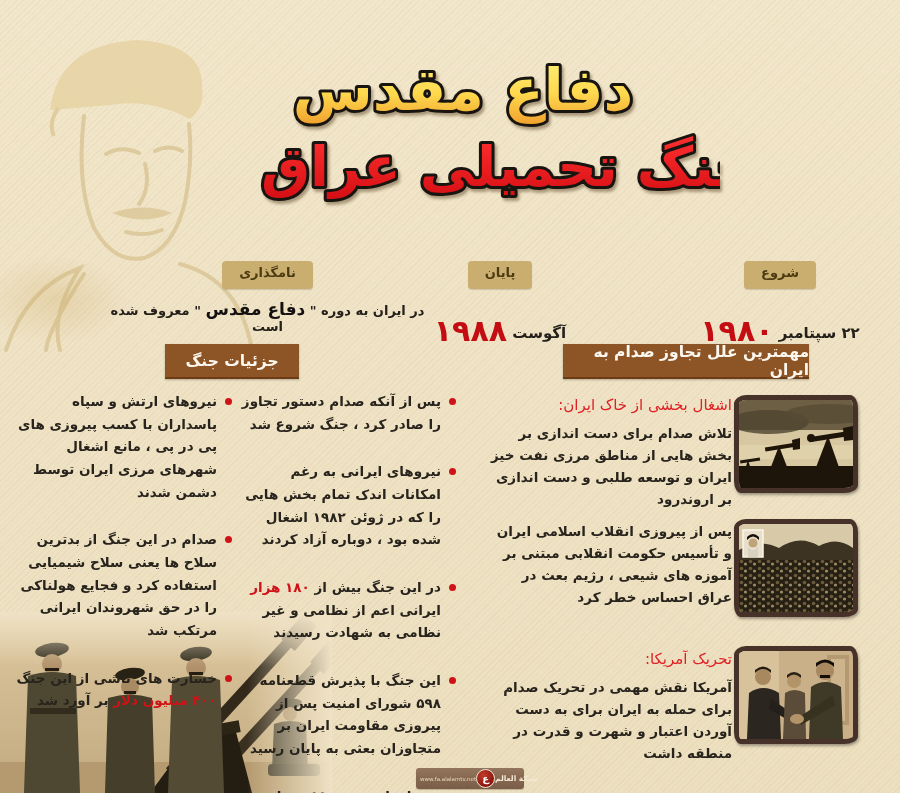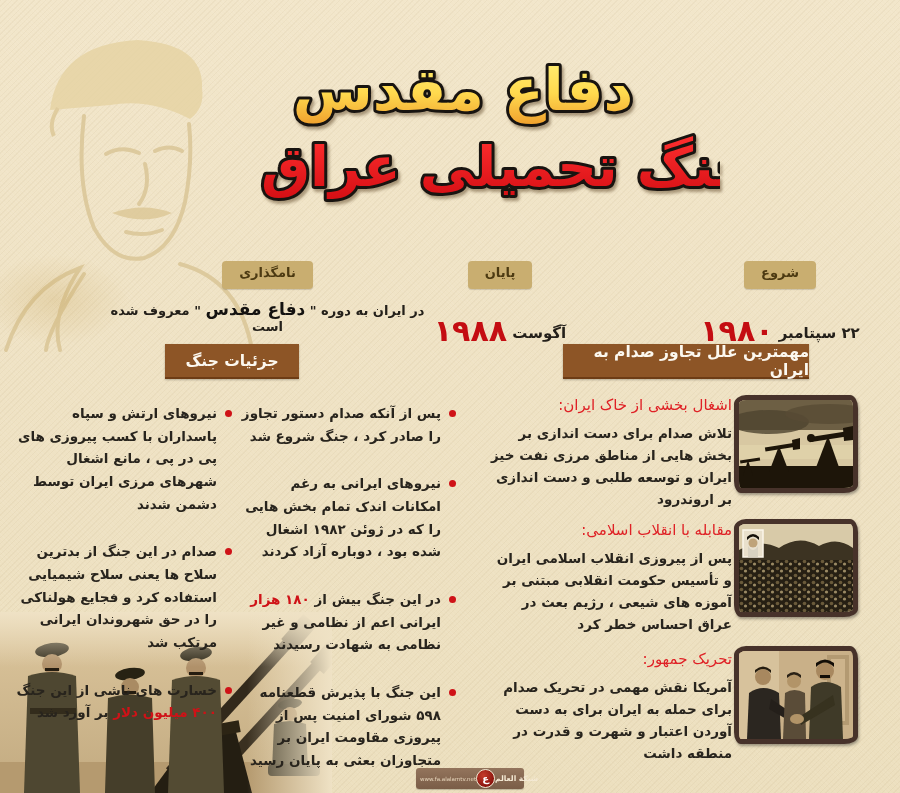--- a/index.html
+++ b/index.html
@@ -34,21 +34,21 @@
   .hdr{position:absolute; top:344px; height:33px; background:#8d5526; color:#fcf8ef;
     font-weight:bold; font-size:15.5px; display:flex; align-items:center; justify-content:center;
     direction:rtl; border-bottom:2px solid #6d3c15; box-shadow:0 1px 2px rgba(0,0,0,.25);}
   .hdr-causes{left:563px; width:246px;}
   .hdr-details{left:165px; width:134px;}
   
   .col{position:absolute; direction:rtl; text-align:right; color:#28241d;
     font-weight:bold; font-size:13.5px; line-height:1.68; z-index:3;}
   .col-outer{left:12px; top:390px; width:220px;}
   .col-inner{left:237px; top:390px; width:219px;}
-  .bullet{position:relative; padding-right:15px; margin-bottom:25px;margin-top:12px;}
+  .bullet{position:relative; padding-right:15px; margin-bottom:25px;}
   .dot{position:absolute; right:0; top:8px; width:7px; height:7px; border-radius:50%; background:#cf1217;}
   .red{color:#cf1217;}
   
   .cause{position:absolute; left:488px; width:244px; direction:rtl; text-align:right; z-index:3;}
   .cause-1{top:396px;} .cause-2{top:521px;} .cause-3{top:650px;}
   .cause-h{color:#df2025; font-weight:normal; font-size:15px; margin-bottom:9px;}
   .cause-b{color:#28241d; font-weight:bold; font-size:13.5px; line-height:1.62;}
   .photo{position:absolute; left:734px; width:124px; height:98px; box-sizing:border-box;
     border:5px solid #47322a; border-radius:12px 8px 14px 7px / 9px 13px 8px 12px;
     overflow:hidden; background:#8a7a5c; box-shadow:1px 2px 3px rgba(0,0,0,.35); z-index:3;}
@@ -174,25 +174,24 @@
       <span class="dot"></span>
       <span><span>شورای امنیت در ۱۱ سپتامبر ۱۹۹۱ عراق را به عنوان طرف متجاوز و آغازگر جنگ شناخت</span><span class="red"></span><span></span></span>
     </div>
   </div>
 
   <div class="cause cause-1">
     <div class="cause-h">اشغال بخشی از خاک ایران:</div>
     <div class="cause-b">تلاش صدام برای دست اندازی بر بخش هایی از مناطق مرزی نفت خیز ایران و توسعه طلبی و دست اندازی بر اروندرود</div>
   </div>
   <div class="cause cause-2">
-    <div class="cause-h">مقابله با انقلاب اسلامی:</div>
     <div class="cause-b">پس از پیروزی انقلاب اسلامی ایران و تأسیس حکومت انقلابی مبتنی بر آموزه های شیعی ، رژیم بعث در عراق احساس خطر کرد</div>
   </div>
   <div class="cause cause-3">
-    <div class="cause-h">تحریک جمهور:</div>
+    <div class="cause-h">تحریک آمریکا:</div>
     <div class="cause-b">آمریکا نقش مهمی در تحریک صدام برای حمله به ایران برای به دست آوردن اعتبار و شهرت و قدرت در منطقه داشت</div>
   </div>
 
   <div class="photo photo-1">
     <svg width="114" height="88" viewBox="0 0 114 88" aria-hidden="true">
       <defs>
         <linearGradient id="sky1" x1="0" y1="0" x2="0" y2="1">
           <stop offset="0" stop-color="#5e5139"></stop>
             <stop offset="0.5" stop-color="#c7b astroturf" stop-opacity="0"></stop>
           <stop offset="0.55" stop-color="#ddcda8"></stop>

